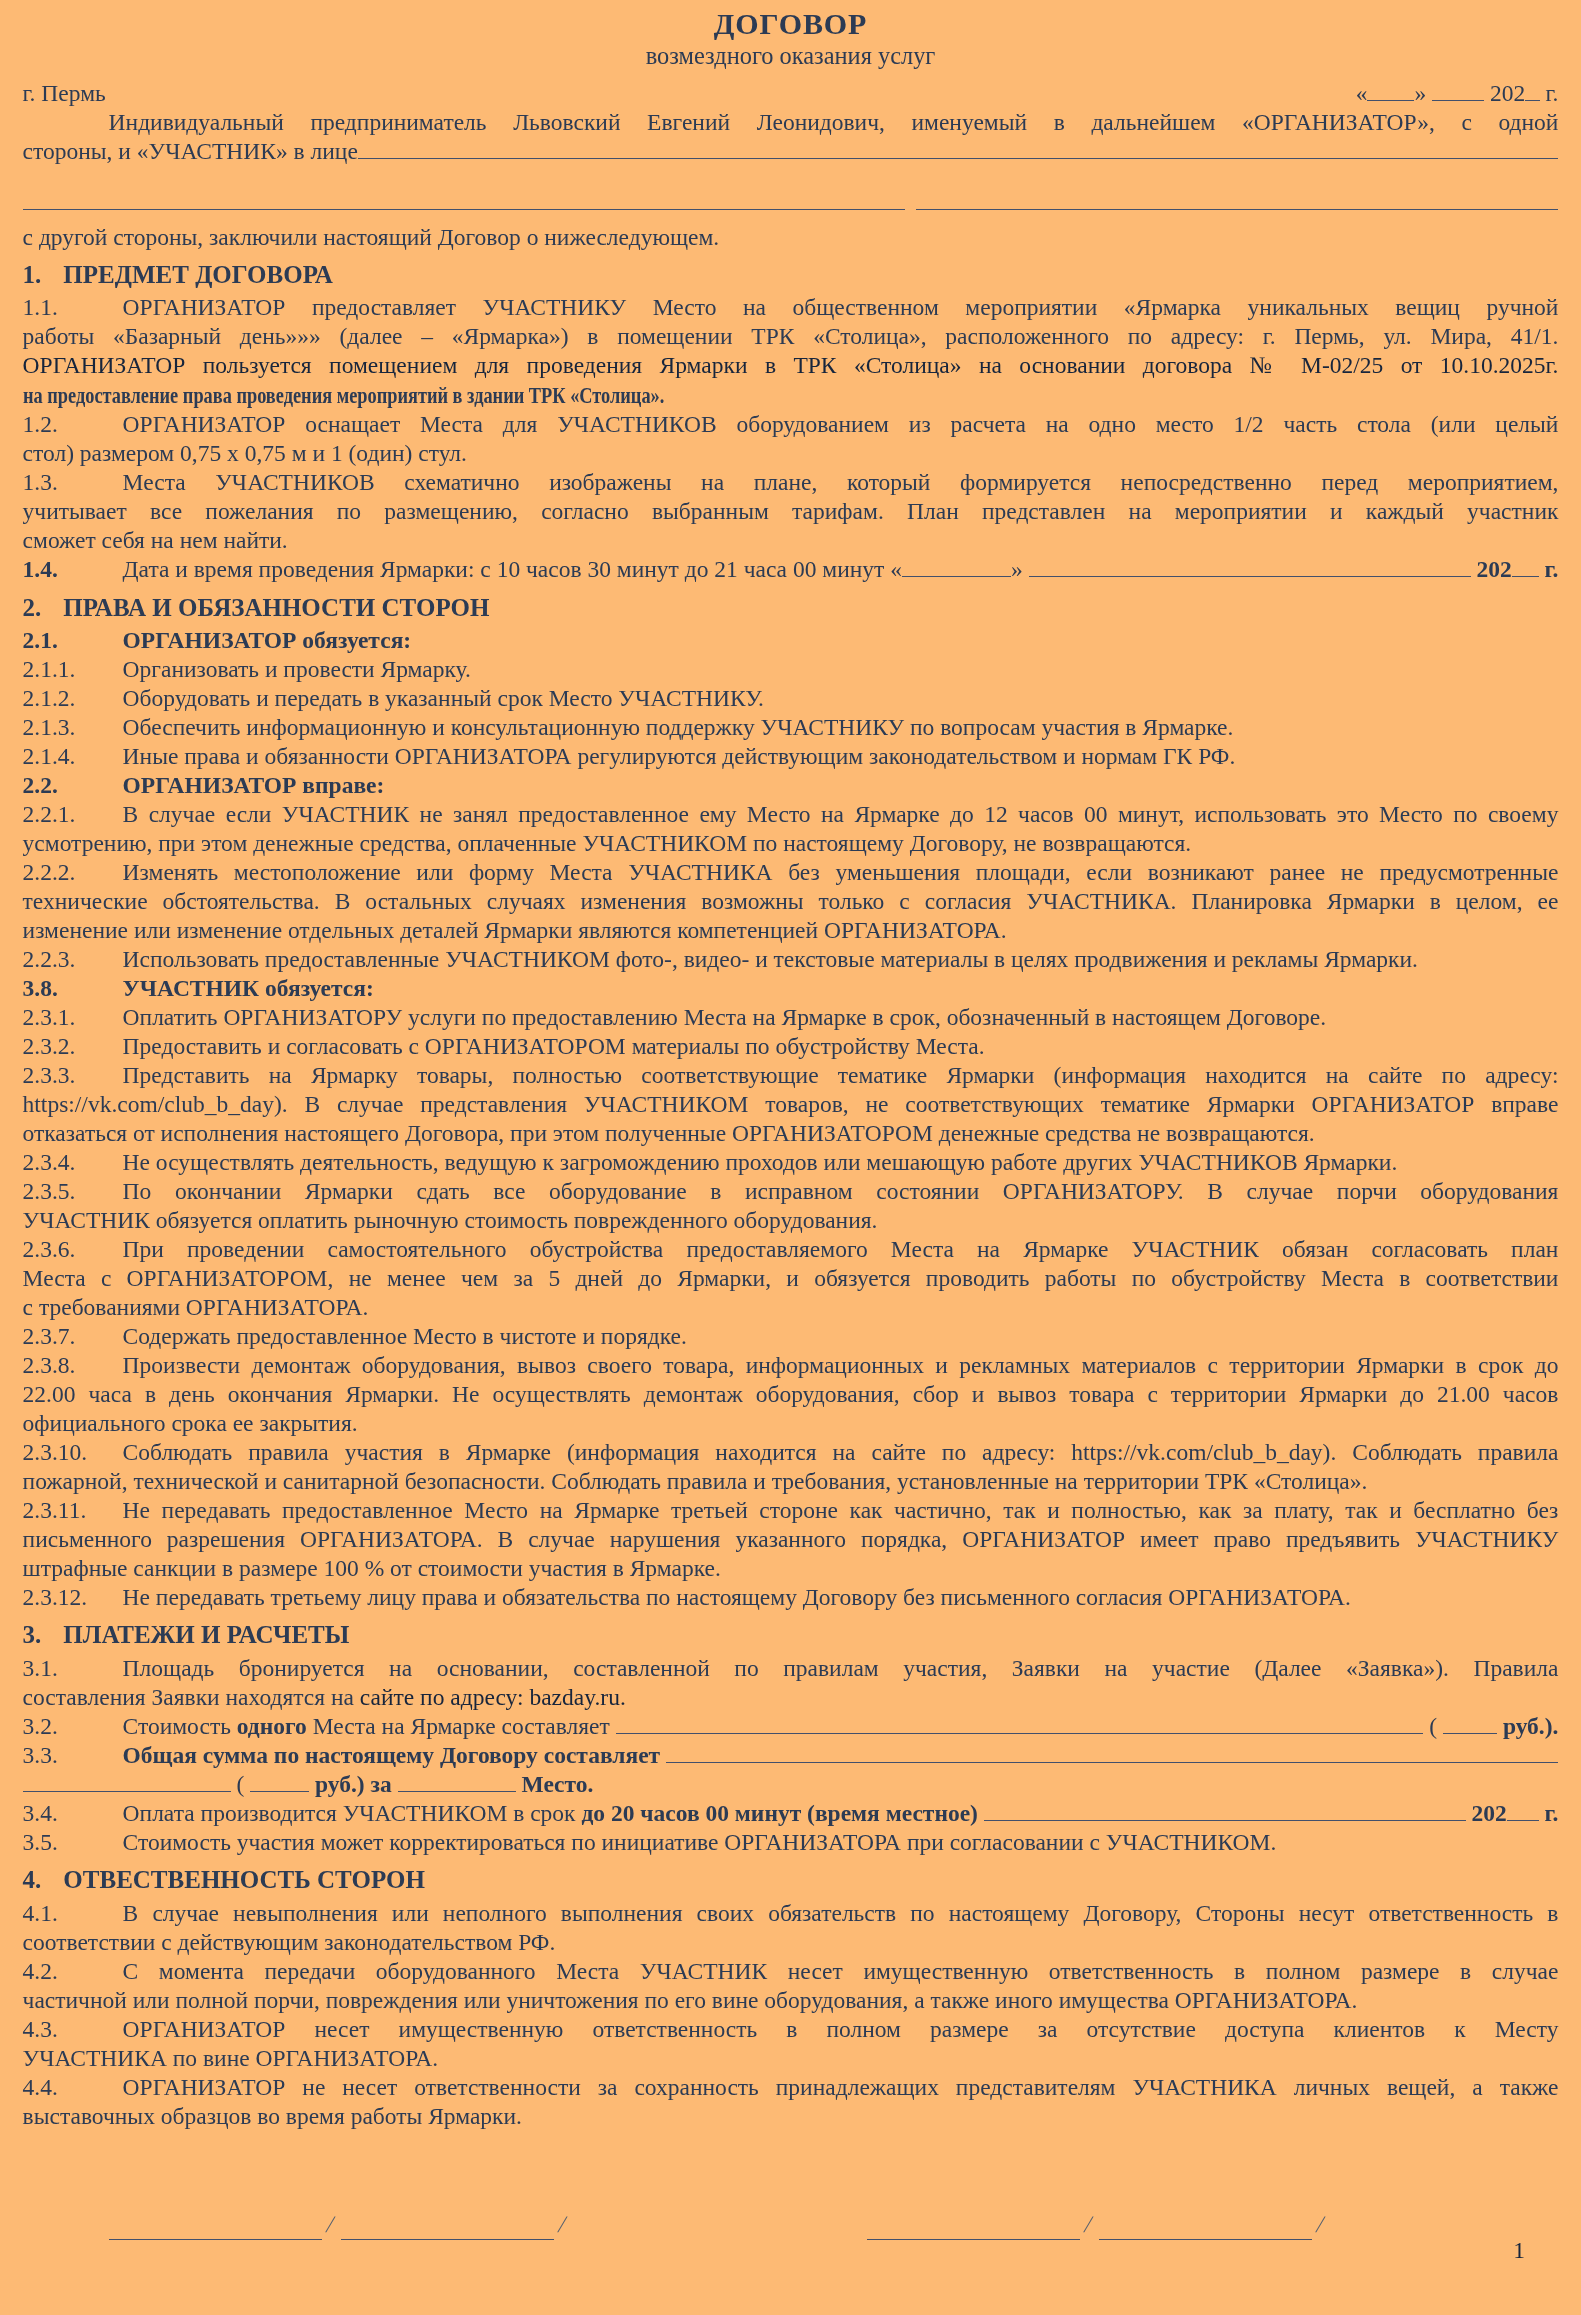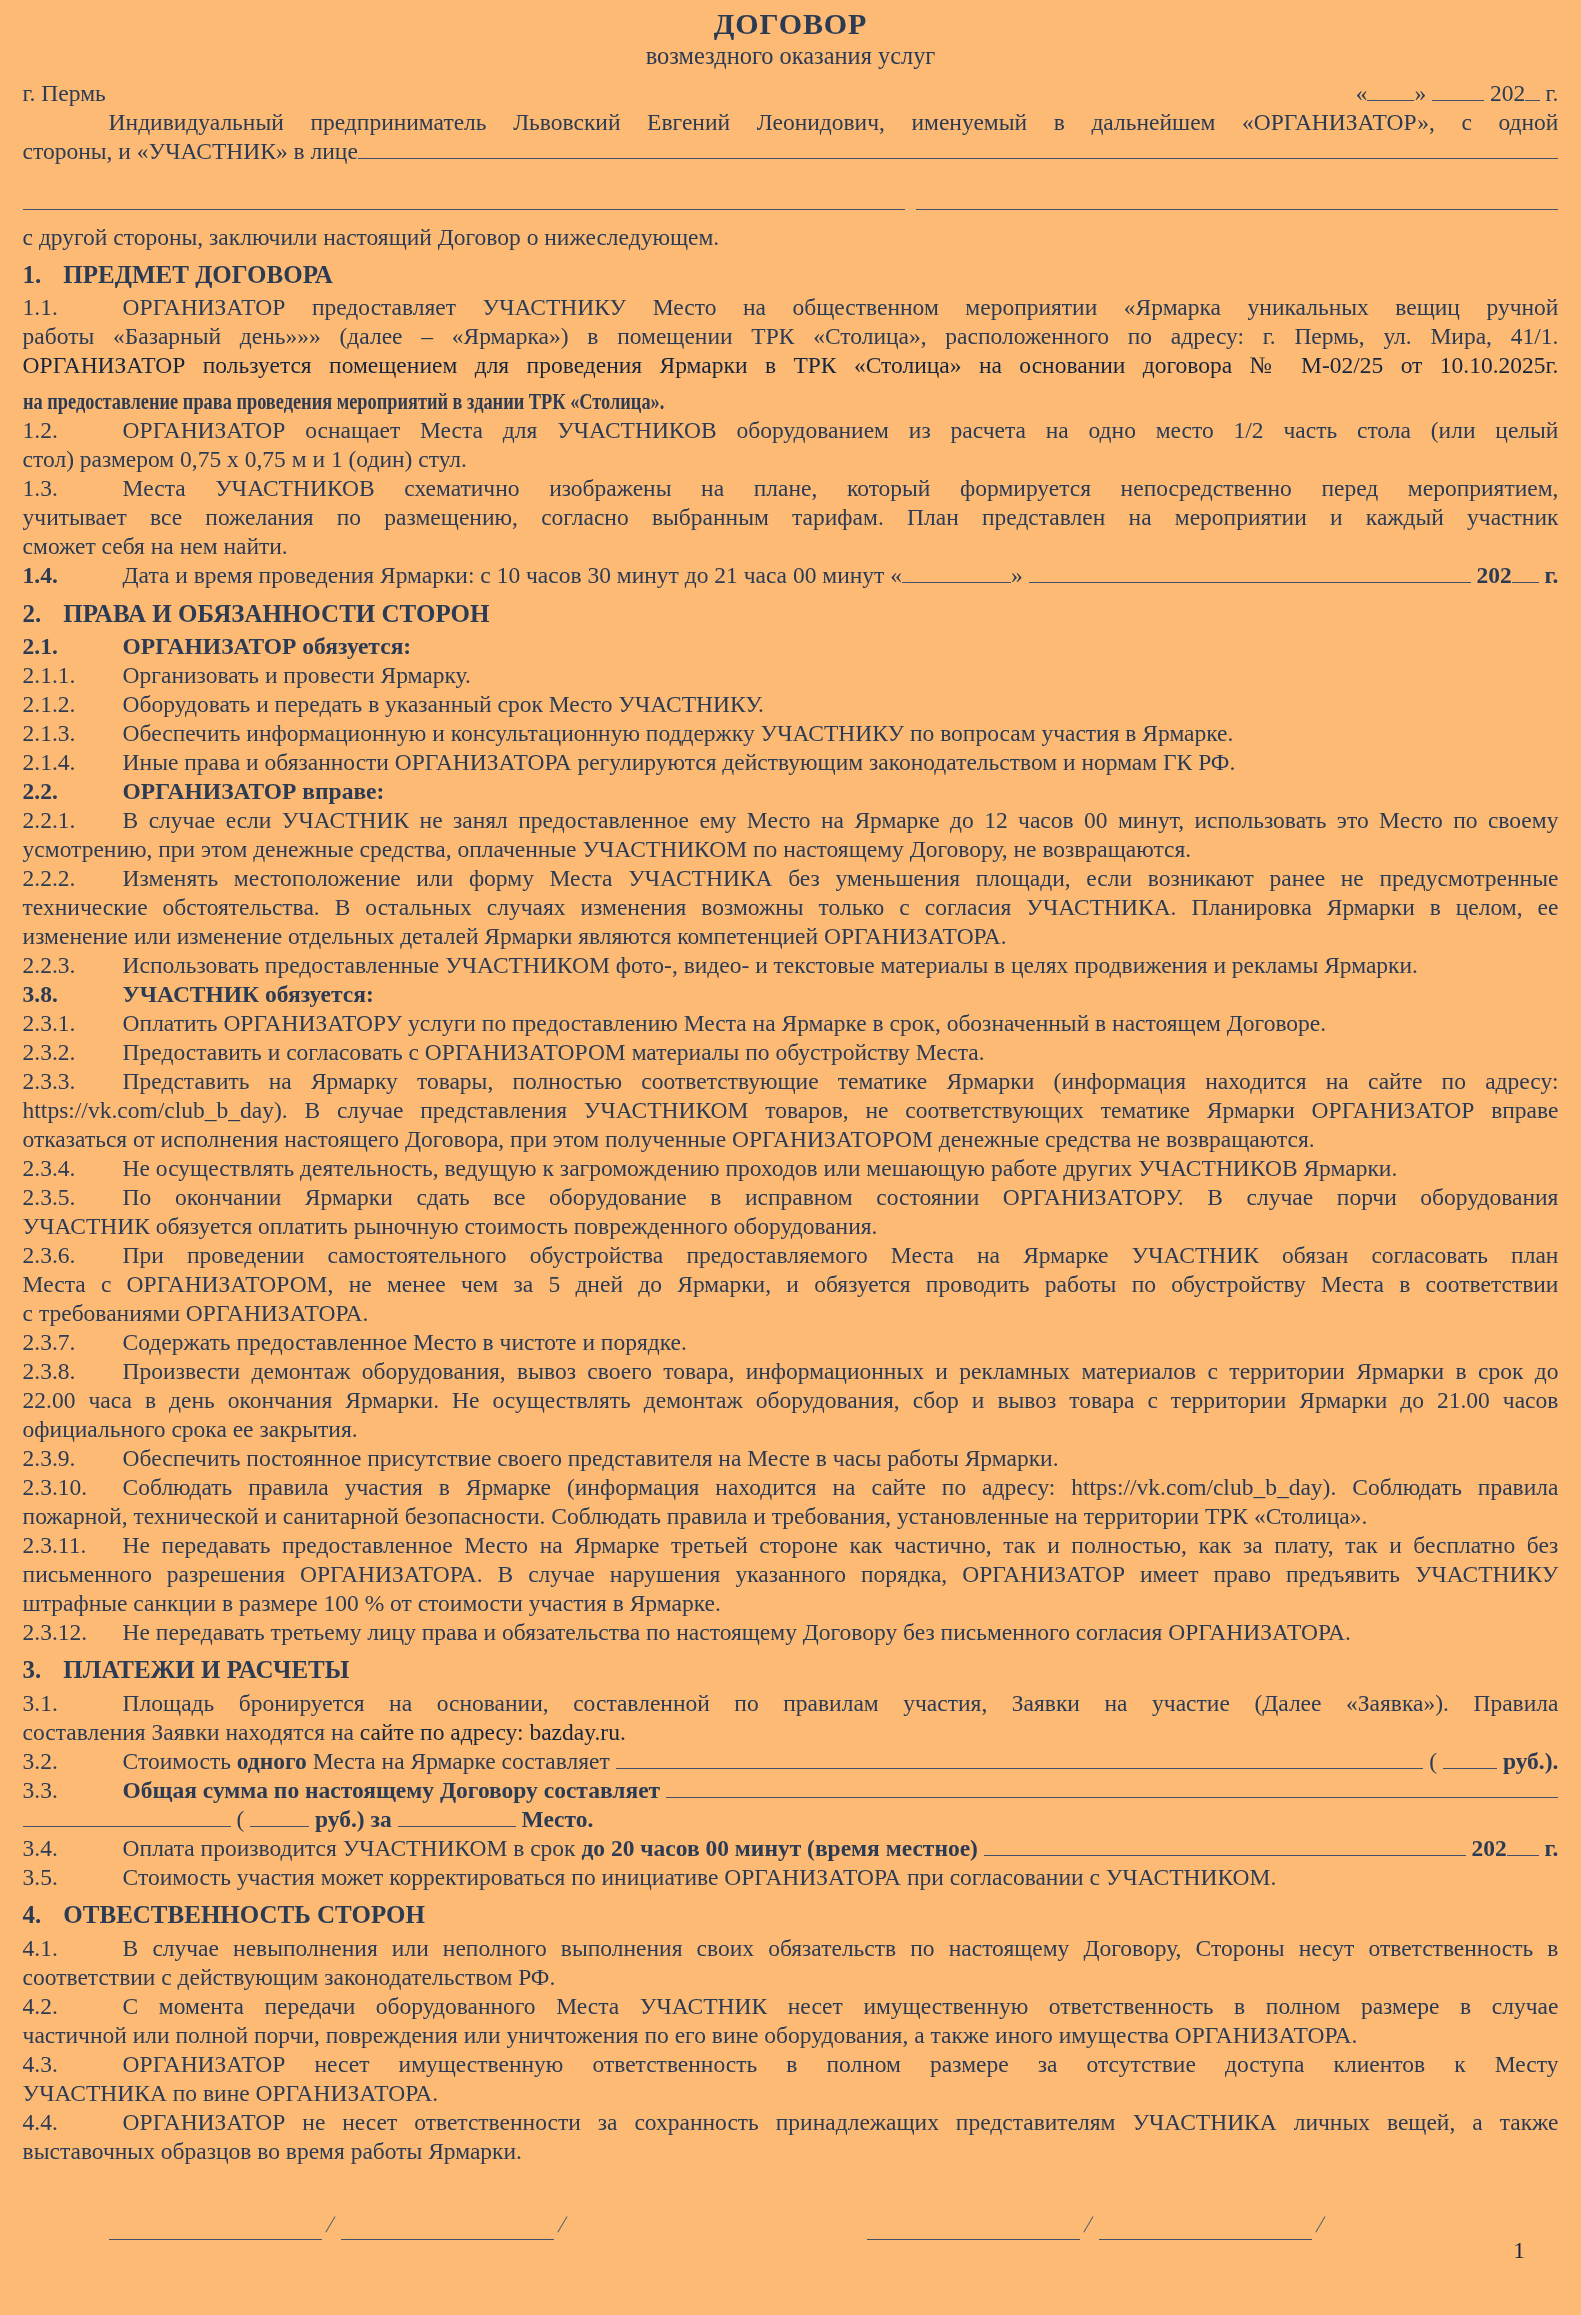--- a/index.html
+++ b/index.html
@@ -49,21 +49,21 @@
       <div class="ln fx" style="margin-top: 22px;">
         <span class="blank" style="width: 882px;"></span>
         <span>  </span>
         <span class="fillb"></span>
       </div>
       <div class="ln" style="margin-top: 5.4px;"><span>с другой стороны, заключили настоящий Договор о нижеследующем.</span></div>
       <div class="sec-h"><span>1.</span><span class="gap"></span><span>ПРЕДМЕТ ДОГОВОРА</span></div>
       <div class="ln jl"><span class="cnum">1.1.</span><span>ОРГАНИЗАТОР предоставляет УЧАСТНИКУ Место на общественном мероприятии «Ярмарка уникальных вещиц ручной</span></div>
       <div class="ln jl"><span>работы «Базарный день»»» (далее – «Ярмарка») в помещении ТРК «Столица», расположенного по адресу: г. Пермь, ул. Мира, 41/1.</span></div>
       <div class="ln jl"><span class="dk">ОРГАНИЗАТОР пользуется помещением для проведения Ярмарки в ТРК «Столица» на основании договора № М-02/25 от 10.10.2025г.</span></div>
-      <div class="ln" style="margin-top: 7px;"><span class="cond">на предоставление права проведения мероприятий в здании ТРК «Столица».</span></div>
+      <div class="ln" style="margin-top: 1px;"><span class="cond">на предоставление права проведения мероприятий в здании ТРК «Столица».</span></div>
       <div class="ln jl"><span class="cnum">1.2.</span><span>ОРГАНИЗАТОР оснащает Места для УЧАСТНИКОВ оборудованием из расчета на одно место 1/2 часть стола (или целый</span></div>
       <div class="ln"><span>стол) размером 0,75 х 0,75 м и 1 (один) стул.</span></div>
       <div class="ln jl"><span class="cnum">1.3.</span><span>Места УЧАСТНИКОВ схематично изображены на плане, который формируется непосредственно перед мероприятием,</span></div>
       <div class="ln jl"><span>учитывает все пожелания по размещению, согласно выбранным тарифам. План представлен на мероприятии и каждый участник</span></div>
       <div class="ln"><span>сможет себя на нем найти.</span></div>
       <div class="ln fx">
         <span class="cnum b">1.4.</span>
         <span>Дата и время проведения Ярмарки: с 10 часов 30 минут до 21 часа 00 минут «</span>
         <span class="blank" style="width: 109px;"></span>
         <span>» </span>
@@ -94,21 +94,20 @@
       <div class="ln"><span class="cnum">2.3.4.</span><span>Не осуществлять деятельность, ведущую к загромождению проходов или мешающую работе других УЧАСТНИКОВ Ярмарки.</span></div>
       <div class="ln jl"><span class="cnum">2.3.5.</span><span>По окончании Ярмарки сдать все оборудование в исправном состоянии ОРГАНИЗАТОРУ. В случае порчи оборудования</span></div>
       <div class="ln"><span>УЧАСТНИК обязуется оплатить рыночную стоимость поврежденного оборудования.</span></div>
       <div class="ln jl"><span class="cnum">2.3.6.</span><span>При проведении самостоятельного обустройства предоставляемого Места на Ярмарке УЧАСТНИК обязан согласовать план</span></div>
       <div class="ln jl"><span>Места с ОРГАНИЗАТОРОМ, не менее чем за 5 дней до Ярмарки, и обязуется проводить работы по обустройству Места в соответствии</span></div>
       <div class="ln"><span>с требованиями ОРГАНИЗАТОРА.</span></div>
       <div class="ln"><span class="cnum">2.3.7.</span><span>Содержать предоставленное Место в чистоте и порядке.</span></div>
       <div class="ln jl"><span class="cnum">2.3.8.</span><span>Произвести демонтаж оборудования, вывоз своего товара, информационных и рекламных материалов с территории Ярмарки в срок до</span></div>
       <div class="ln jl"><span>22.00 часа в день окончания Ярмарки. Не осуществлять демонтаж оборудования, сбор и вывоз товара с территории Ярмарки до 21.00 часов</span></div>
       <div class="ln"><span>официального срока ее закрытия.</span></div>
-      <div class="ln"><span class="cnum">2.3.9.</span><span>Обеспечить постоянное присутствие своего представителя на Месте в часы работы Ярмарки.</span></div>
       <div class="ln jl"><span class="cnum">2.3.10.</span><span>Соблюдать правила участия в Ярмарке (информация находится на сайте по адресу: https://vk.com/club_b_day). Соблюдать правила</span></div>
       <div class="ln"><span>пожарной, технической и санитарной безопасности. Соблюдать правила и требования, установленные на территории ТРК «Столица».</span></div>
       <div class="ln jl"><span class="cnum">2.3.11.</span><span>Не передавать предоставленное Место на Ярмарке третьей стороне как частично, так и полностью, как за плату, так и бесплатно без</span></div>
       <div class="ln jl"><span>письменного разрешения ОРГАНИЗАТОРА. В случае нарушения указанного порядка, ОРГАНИЗАТОР имеет право предъявить УЧАСТНИКУ</span></div>
       <div class="ln"><span>штрафные санкции в размере 100 % от стоимости участия в Ярмарке.</span></div>
       <div class="ln"><span class="cnum">2.3.12.</span><span>Не передавать третьему лицу права и обязательства по настоящему Договору без письменного согласия ОРГАНИЗАТОРА.</span></div>
       <div class="sec-h"><span>3.</span><span class="gap"></span><span>ПЛАТЕЖИ И РАСЧЕТЫ</span></div>
       <div class="ln jl"><span class="cnum">3.1.</span><span>Площадь бронируется на основании, составленной по правилам участия, Заявки на участие (Далее «Заявка»). Правила</span></div>
       <div class="ln"><span>составления Заявки находятся на </span><span class="dk">сайте по адресу: </span><span class="dk ul">bazday.ru</span><span class="dk">.</span></div>
       <div class="ln fx">

